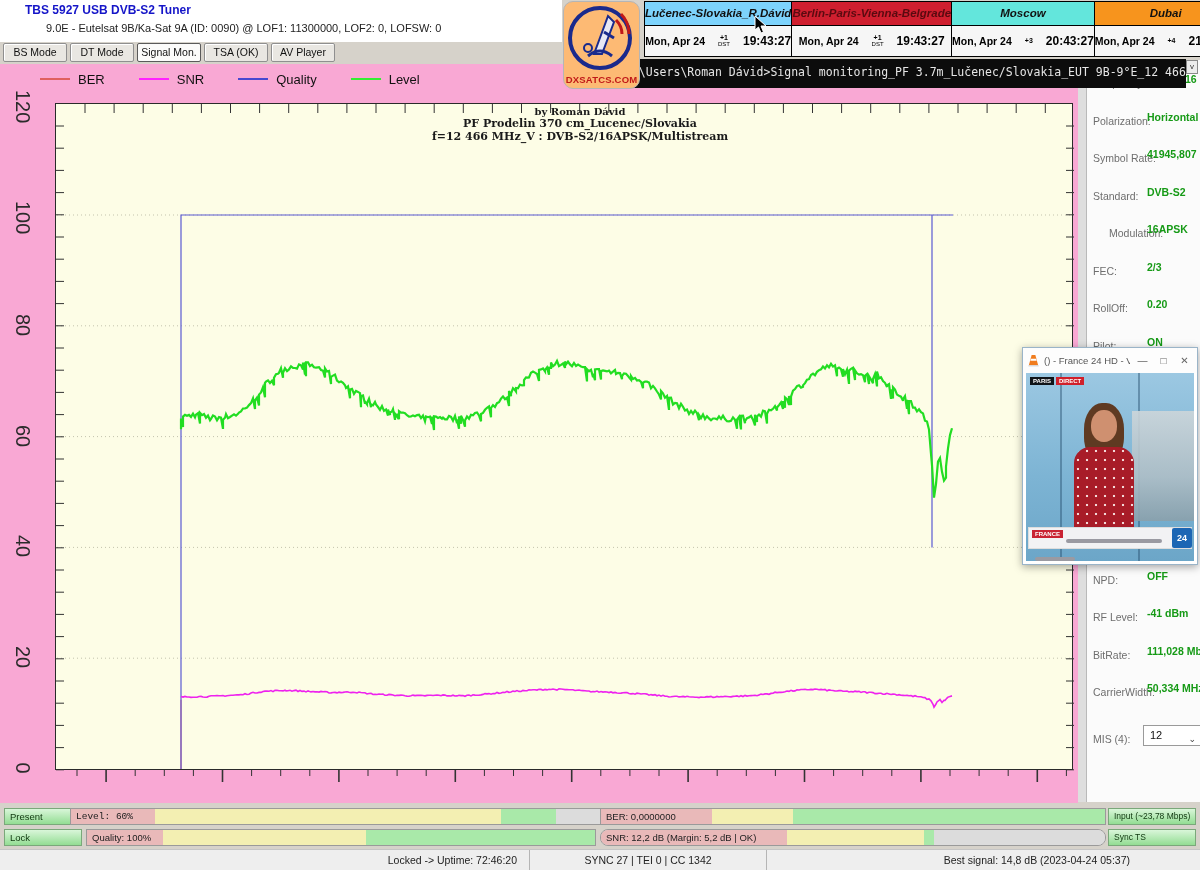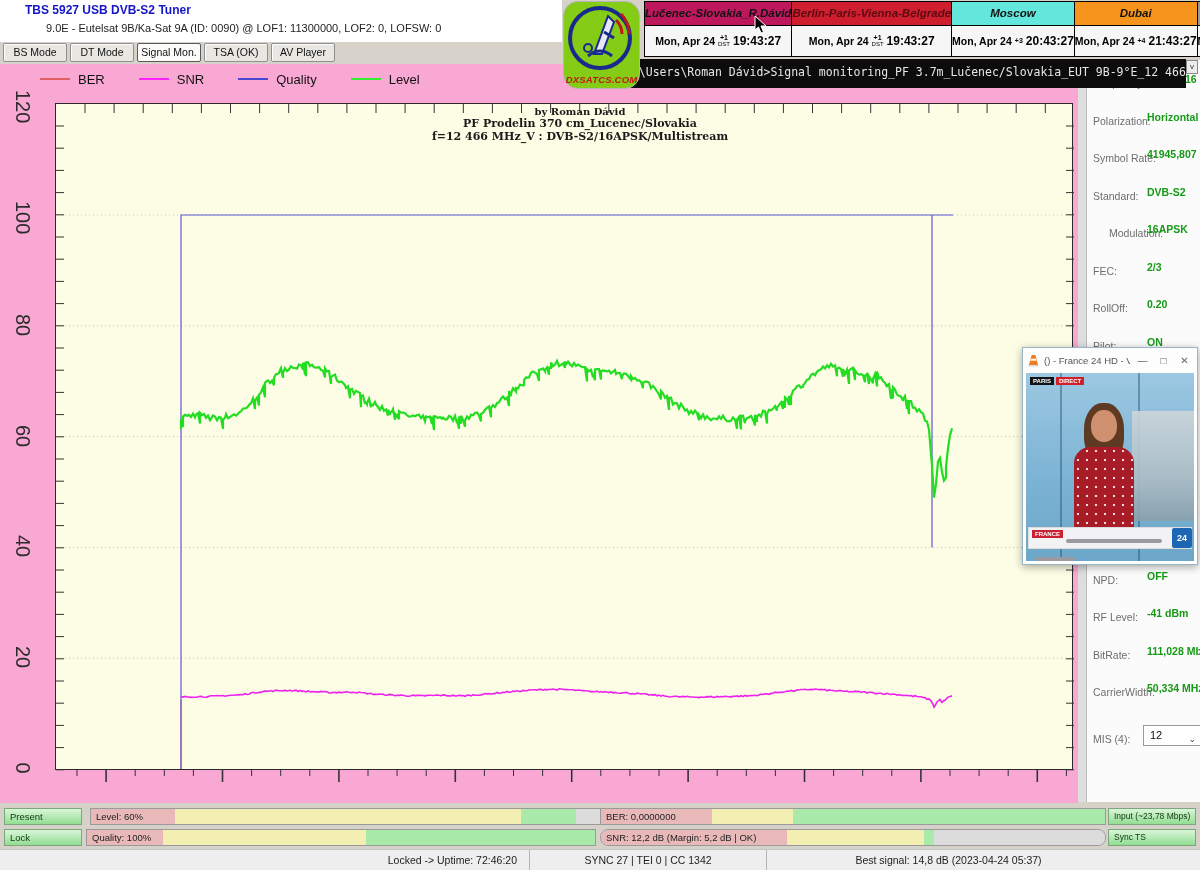--- a/index.html
+++ b/index.html
@@ -11,30 +11,30 @@
   #titlebar { left:0; top:0; width:562px; height:42px; background:#ffffff; }
   #app-title { left:25px; top:3px; color:#1515c8; font-weight:bold; font-size:12px; }
   #app-subtitle { left:46px; top:22px; color:#222; font-size:11px; }
   #tabs { left:3px; top:43px; height:21px; display:flex; gap:3px; }
   .tab { width:64px; height:19px; font-size:10.5px; text-align:center; line-height:17px;
          background:#e9e7e2; border:1px solid #8f8f8f; border-radius:2px; color:#111;
          box-shadow:inset 1px 1px 0 #fff; cursor:default; }
   .tab.active { background:#fbfbfa; border-color:#5a5a5a; box-shadow:none; }
 
   
-  #logo-card { left:563px; top:1px; width:77px; height:88px; background:#84cc16; border:1px solid #b5b5b5;
-               border-radius:15px; z-index:6; text-align:center;font-style:italic; }
+  #logo-card { left:563px; top:1px; width:77px; height:88px; background:#fdba74; border:1px solid #b5b5b5;
+               border-radius:10px; z-index:6; text-align:center; }
   #logo-text { position:absolute; bottom:3px; width:100%; color:#c01818; font-weight:bold; font-size:9.5px; letter-spacing:.2px; }
 
   
   #clocks { left:645px; top:1px; width:553px; height:56px; display:flex; z-index:5; }
   .clock { flex:1; border:1px solid #000; margin-left:-1px; display:flex; flex-direction:column; }
   .clock-head { height:24px; font-size:11.5px; font-weight:bold; font-style:italic; text-align:center;
                 line-height:23px; border-bottom:1px solid #000; white-space:nowrap; overflow:hidden; }
-  .clock-body { flex:1; background:#f6f6f6; display:flex; align-items:center; justify-content:center; gap:3px; }
+  .clock-body { flex:1; background:#f6f6f6; display:flex; align-items:center; justify-content:center; gap:13px; }
   .clock-date { font-weight:bold; font-size:10.5px; white-space:nowrap; }
   .clock-off { display:flex; flex-direction:column; align-items:center; line-height:6px; }
   .clock-off .o1 { font-size:7px; font-weight:bold; }
   .clock-off .o2 { font-size:6px; }
   .clock-time { font-weight:bold; font-size:12px; }
 
   
   #terminal { left:620px; top:59px; width:566px; height:29px; background:#0c0c0c; color:#e6e6e6;
               font-family:"DejaVu Sans Mono", monospace; font-size:11.5px; line-height:27px;
               padding-left:5px; white-space:nowrap; overflow:hidden; z-index:4; }
@@ -105,21 +105,21 @@
   .chip { position:absolute; height:17px; border:1px solid #7aa87a; font-size:9.5px; line-height:15px;
           padding-left:5px; background:linear-gradient(180deg,#d9f6d9,#93dd93); color:#103810; white-space:nowrap; }
   .bar { position:absolute; height:17px; border:1px solid #9a9a9a; background:#dcdcdc; overflow:hidden; }
   .bar .zone { position:absolute; top:0; bottom:0; }
   .bar .bar-label { position:absolute; left:5px; top:2px; font-size:9.5px; color:#222; white-space:nowrap; z-index:2; }
   #statusbar { left:0; top:849px; width:1200px; height:21px; background:#eeeeee; border-top:1px solid #c5c5c5;
                display:flex; font-size:10.5px; color:#222; }
   .sb-cell { border-right:1px solid #b5b5b5; line-height:20px; }
   #sb-0 { width:530px; text-align:right; padding-right:12px; }
   #sb-1 { width:237px; text-align:center; }
-  #sb-2 { flex:1; text-align:center; padding-right:70px; border-right:none; }
+  #sb-2 { flex:1; text-align:right; padding-right:70px; border-right:none; }
 
   #cursor { left:754px; top:15px; z-index:30; }
 </style>
 </head>
 <body>
 
 <div class="abs" id="titlebar"></div>
 <div class="abs" id="app-title">TBS 5927 USB DVB-S2 Tuner</div>
 <div class="abs" id="app-subtitle">9.0E - Eutelsat 9B/Ka-Sat 9A (ID: 0090) @ LOF1: 11300000, LOF2: 0, LOFSW: 0</div>
 <div class="abs" id="tabs">
@@ -138,21 +138,21 @@
     <circle cx="24" cy="46" r="4" fill="none" stroke="#1a2a8c" stroke-width="2"></circle>
     <path d="M52 18 q6 6 6 14" fill="none" stroke="#c01818" stroke-width="3"></path>
     <path d="M57 12 q8 8 8 20" fill="none" stroke="#c01818" stroke-width="3"></path>
     <path d="M40 30 l10 6" stroke="#1a2a8c" stroke-width="3"></path>
   </svg>
   <div id="logo-text">DXSATCS.COM</div>
 </div>
 
 <div class="abs" id="clocks">
     <div class="clock">
-      <div class="clock-head" style="background: #be185d; color: rgb(17, 17, 17);">Lučenec-Slovakia_R.Dávid</div>
+      <div class="clock-head" style="background: #7dd3fc; color: rgb(17, 17, 17);">Lučenec-Slovakia_R.Dávid</div>
       <div class="clock-body">
         <span class="clock-date">Mon, Apr 24</span>
         <span class="clock-off">
           <span class="o1">+1</span>
           <span class="o2">DST</span>
         </span>
         <span class="clock-time">19:43:27</span>
       </div>
     </div>
     <div class="clock">
@@ -425,21 +425,21 @@
     </div>
     <div id="f24-logo">24</div>
   </div>
 </div>
 
 <div id="bottom-area">
     <div class="chip abs" style="left: 4px; top: 808px; width: 78px;">Present</div>
     <div class="chip abs" style="left: 4px; top: 829px; width: 78px;">Lock</div>
     <div class="chip abs" style="left: 1108px; top: 808px; width: 88px; font-size: 8.5px;">Input (~23,78 Mbps)</div>
     <div class="chip abs" style="left: 1108px; top: 829px; width: 88px; font-size: 8.5px;">Sync TS</div>
-    <div class="bar abs" style="left: 90px; top: 808px; width: 560px;">
+    <div class="bar abs" style="left: 70px; top: 808px; width: 560px; font-family: Liberation Mono, monospace;">
       <div class="zone" style="left: 0%; width: 15%; background: rgb(233, 185, 185);"></div>
       <div class="zone" style="left: 15%; width: 62%; background: rgb(243, 239, 178);"></div>
       <div class="zone" style="left: 77%; width: 10%; background: rgb(169, 233, 169);"></div>
       <div class="zone" style="left: 87%; width: 13%; background: rgb(220, 220, 220);"></div>
       <span class="bar-label">Level: 60%</span>
     </div>
     <div class="bar abs" style="left: 86px; top: 829px; width: 510px;">
       <div class="zone" style="left: 0%; width: 15%; background: rgb(233, 185, 185);"></div>
       <div class="zone" style="left: 15%; width: 40%; background: rgb(243, 239, 178);"></div>
       <div class="zone" style="left: 55%; width: 45%; background: rgb(169, 233, 169);"></div>

